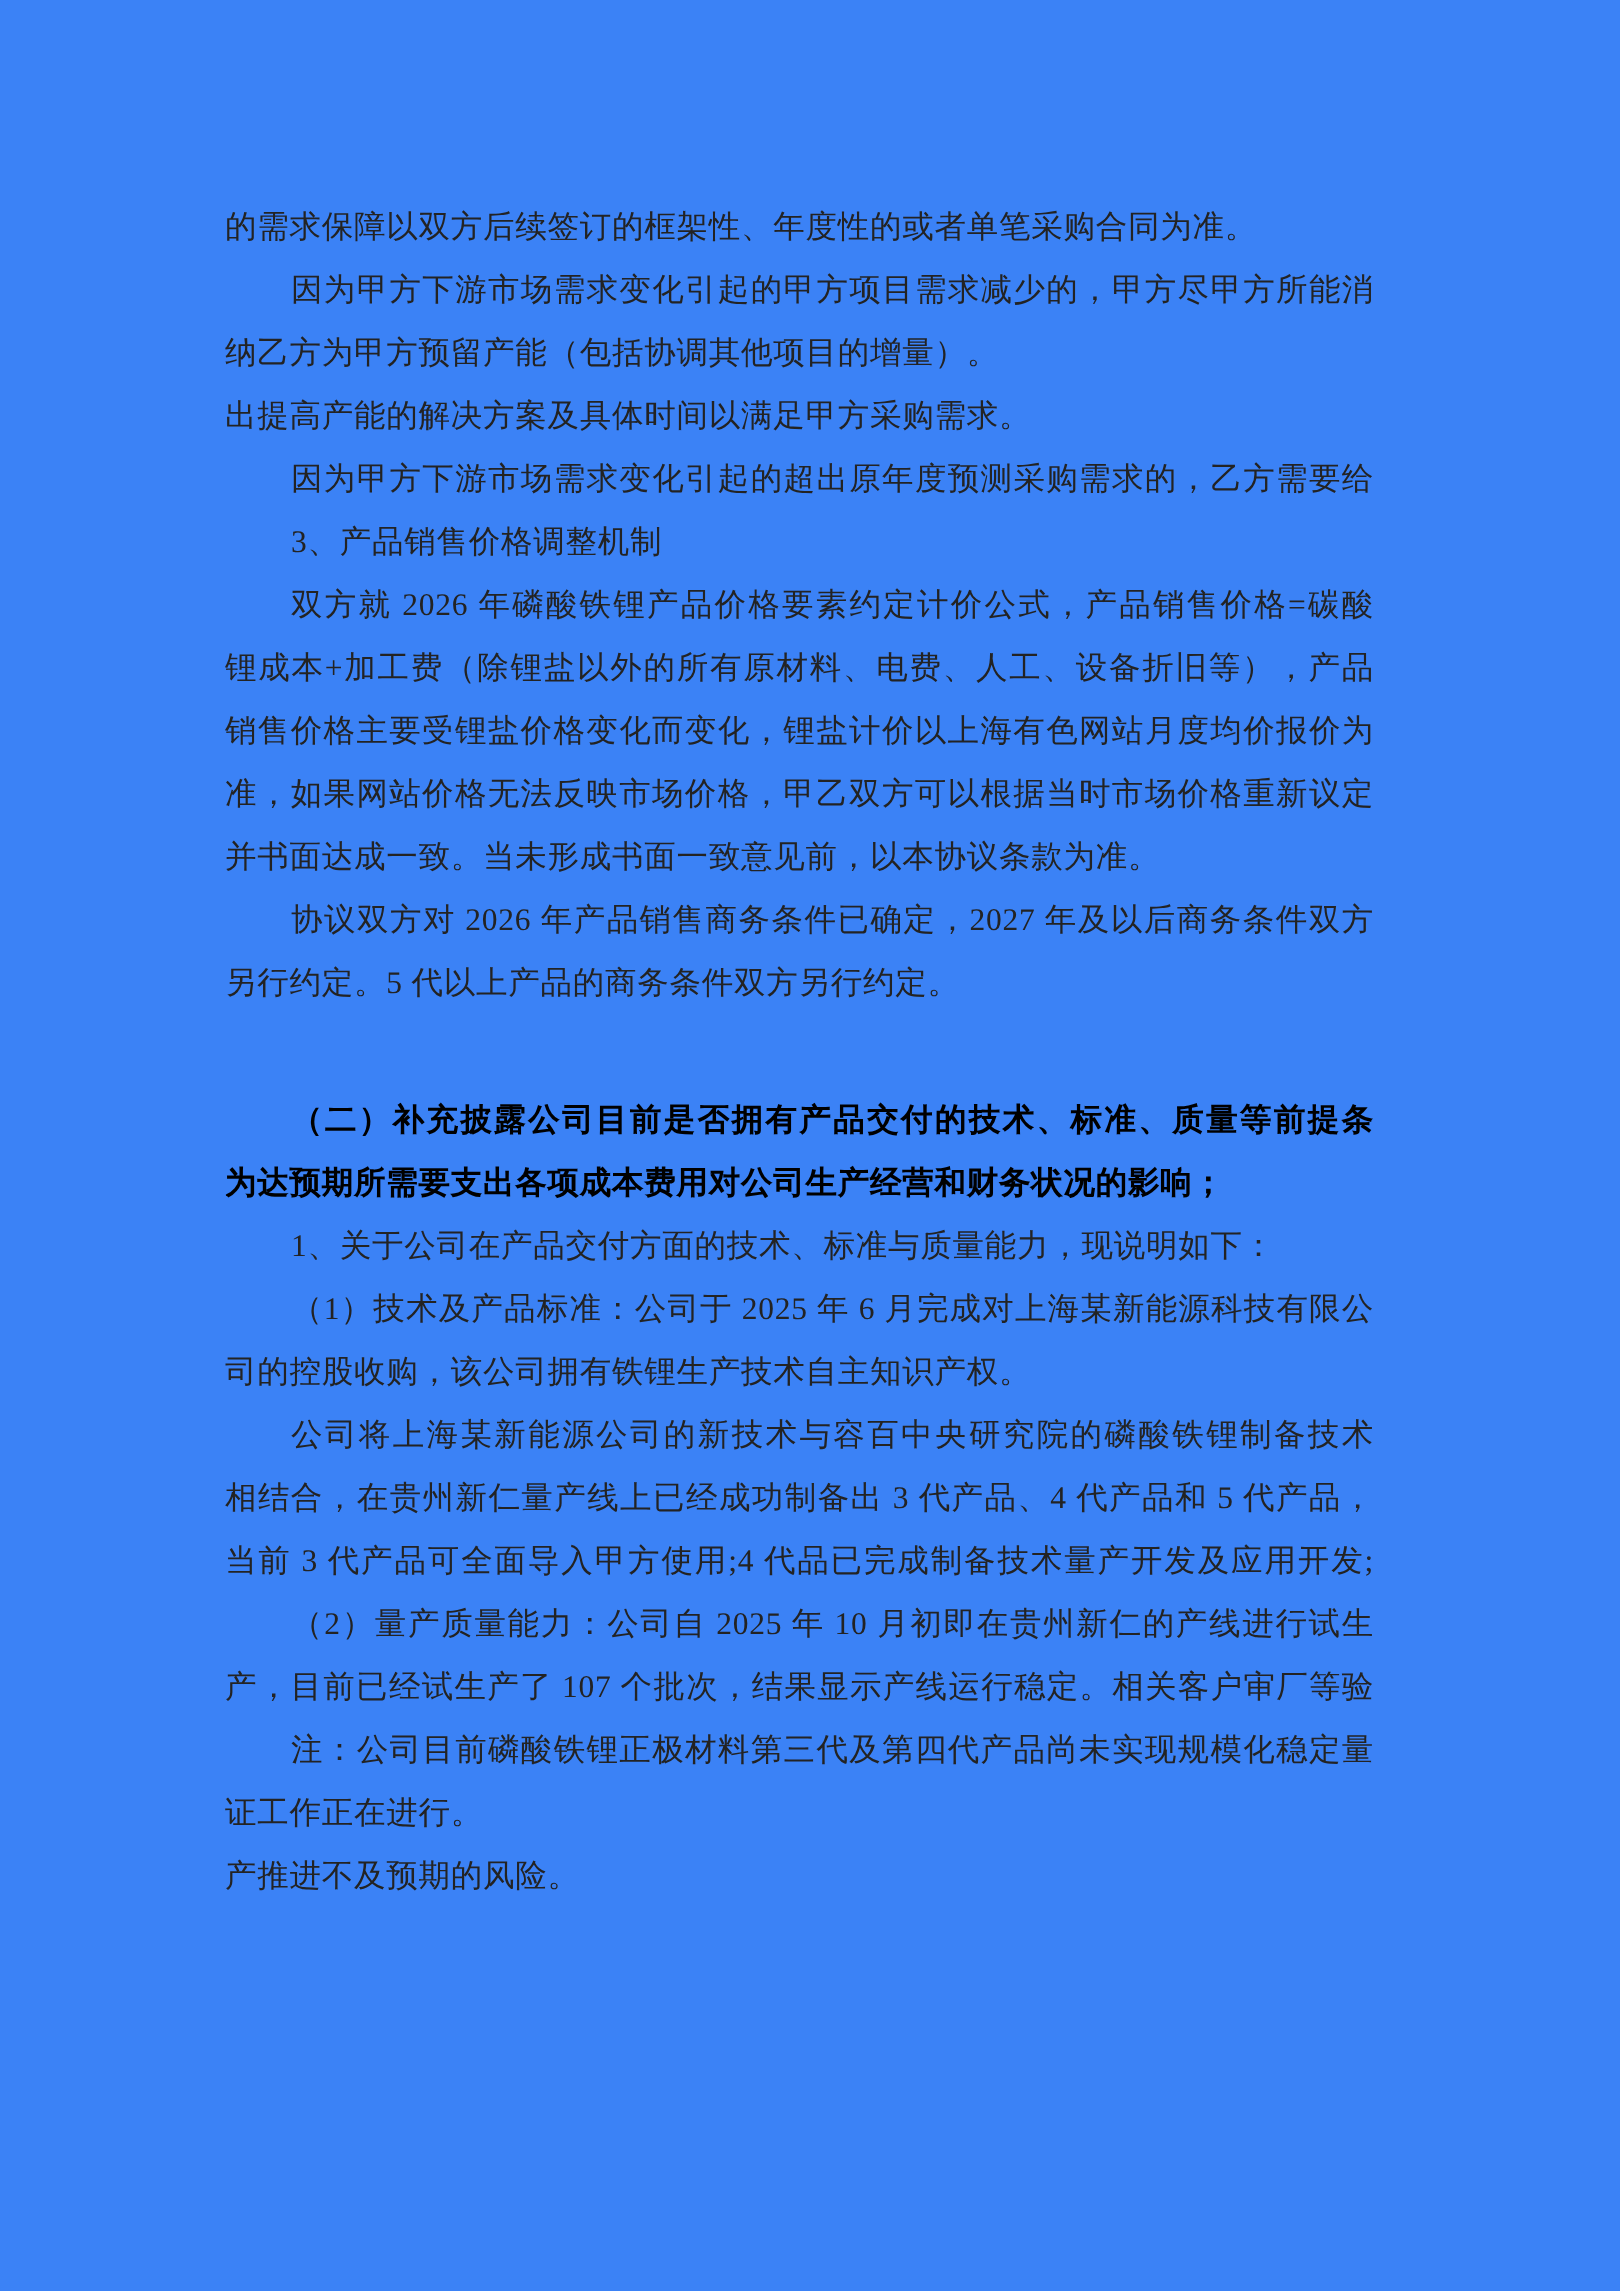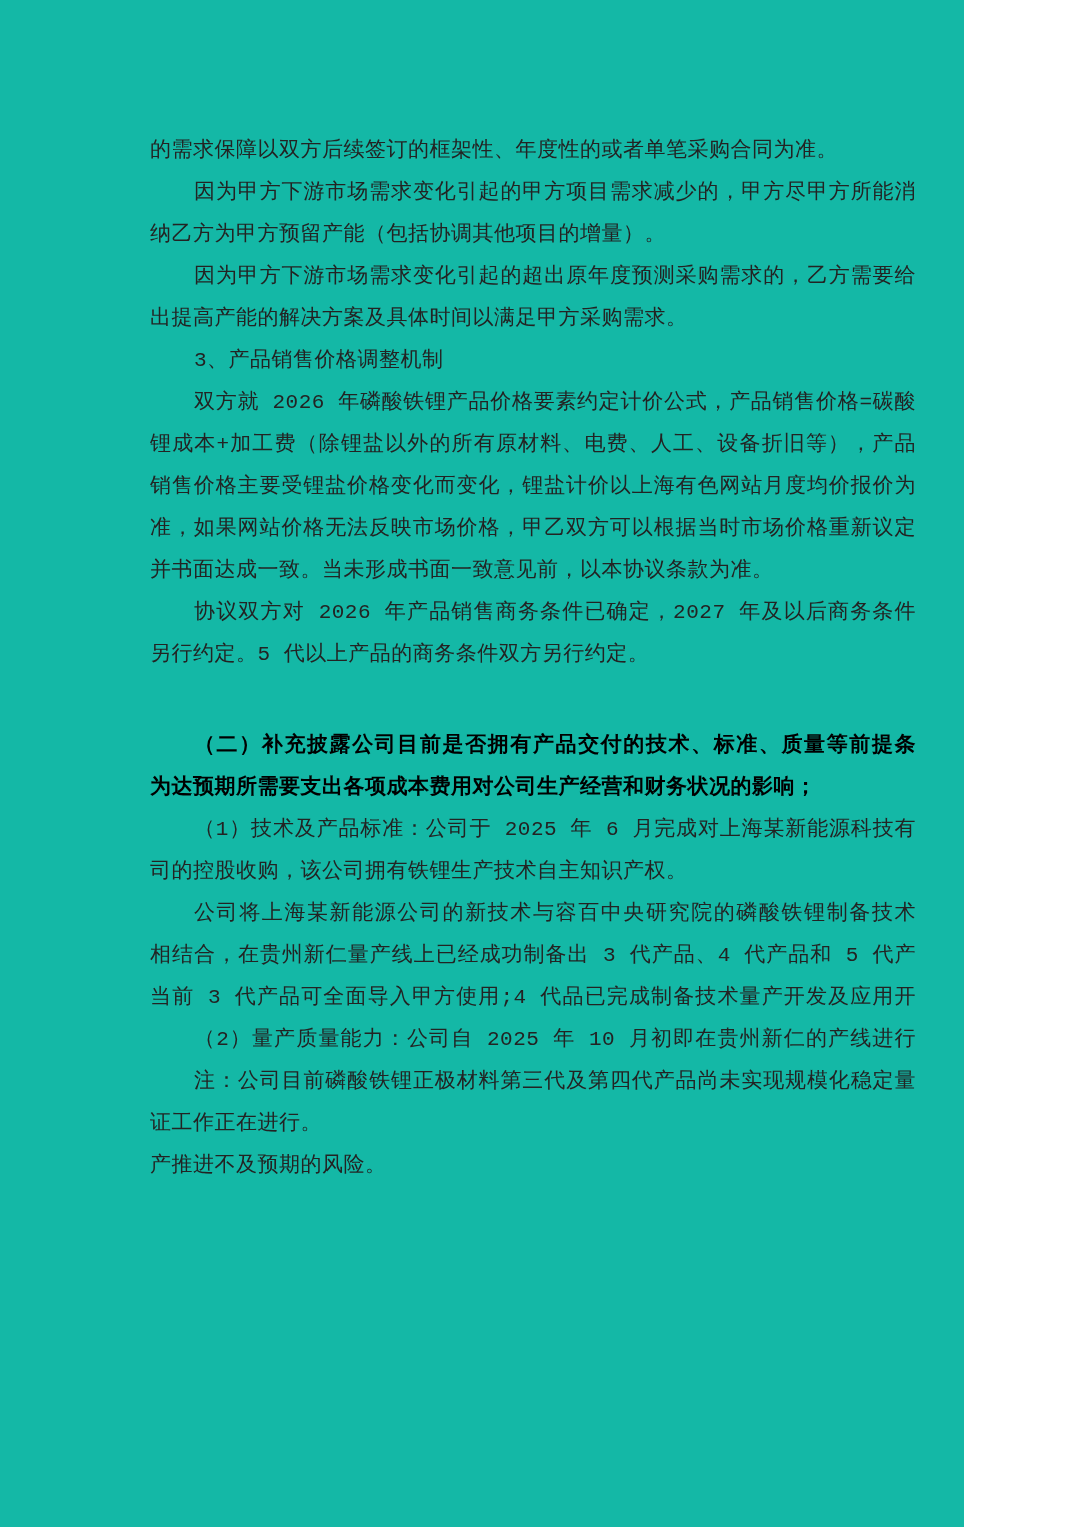--- a/index.html
+++ b/index.html
@@ -2,25 +2,25 @@
 <html><head>
 <meta charset="utf-8">
 <style>
   html, body {
     margin: 0;
     padding: 0;
     background: #ffffff;
   }
   .page {
     position: relative;
-    width: 964px;
+    width: 1080px;
     height: 1527px;
-    background: #14b8a6;
+    background: #3b82f6;
     overflow: hidden;
-    font-family: Liberation Mono, monospace;
+    font-family: Liberation Serif, serif;
   }
   .textblock {
     position: absolute;
     left: 150px;
     top: 130px;
     width: 766px;
     font-size: 21px;
     line-height: 42px;
     color: #232323;
     letter-spacing: 0.5px;
@@ -47,35 +47,37 @@
   }
 </style>
 </head>
 <body>
 
 <div class="page">
   <div class="textblock" id="textblock">
       <div class="line">的需求保障以双方后续签订的框架性、年度性的或者单笔采购合同为准。</div>
       <div class="line ind just">因为甲方下游市场需求变化引起的甲方项目需求减少的，甲方尽甲方所能消</div>
       <div class="line">纳乙方为甲方预留产能（包括协调其他项目的增量）。</div>
+      <div class="line">出提高产能的解决方案及具体时间以满足甲方采购需求。</div>
       <div class="line ind just">因为甲方下游市场需求变化引起的超出原年度预测采购需求的，乙方需要给</div>
-      <div class="line">出提高产能的解决方案及具体时间以满足甲方采购需求。</div>
       <div class="line ind">3、产品销售价格调整机制</div>
       <div class="line ind just">双方就 2026 年磷酸铁锂产品价格要素约定计价公式，产品销售价格=碳酸</div>
       <div class="line just">锂成本+加工费（除锂盐以外的所有原材料、电费、人工、设备折旧等），产品</div>
       <div class="line just">销售价格主要受锂盐价格变化而变化，锂盐计价以上海有色网站月度均价报价为</div>
       <div class="line just">准，如果网站价格无法反映市场价格，甲乙双方可以根据当时市场价格重新议定</div>
       <div class="line">并书面达成一致。当未形成书面一致意见前，以本协议条款为准。</div>
       <div class="line ind just">协议双方对 2026 年产品销售商务条件已确定，2027 年及以后商务条件双方</div>
       <div class="line">另行约定。5 代以上产品的商务条件双方另行约定。</div>
       <div class="line bold ind just gap">（二）补充披露公司目前是否拥有产品交付的技术、标准、质量等前提条件，</div>
       <div class="line bold">为达预期所需要支出各项成本费用对公司生产经营和财务状况的影响；</div>
+      <div class="line ind">1、关于公司在产品交付方面的技术、标准与质量能力，现说明如下：</div>
       <div class="line ind just">（1）技术及产品标准：公司于 2025 年 6 月完成对上海某新能源科技有限公</div>
       <div class="line">司的控股收购，该公司拥有铁锂生产技术自主知识产权。</div>
       <div class="line ind just">公司将上海某新能源公司的新技术与容百中央研究院的磷酸铁锂制备技术</div>
       <div class="line just">相结合，在贵州新仁量产线上已经成功制备出 3 代产品、4 代产品和 5 代产品，</div>
       <div class="line just">当前 3 代产品可全面导入甲方使用;4 代品已完成制备技术量产开发及应用开发;</div>
       <div class="line ind just">（2）量产质量能力：公司自 2025 年 10 月初即在贵州新仁的产线进行试生</div>
+      <div class="line just">产，目前已经试生产了 107 个批次，结果显示产线运行稳定。相关客户审厂等验</div>
       <div class="line ind just">注：公司目前磷酸铁锂正极材料第三代及第四代产品尚未实现规模化稳定量</div>
       <div class="line">证工作正在进行。</div>
       <div class="line">产推进不及预期的风险。</div>
     </div>
 </div>
 
 </body></html>

